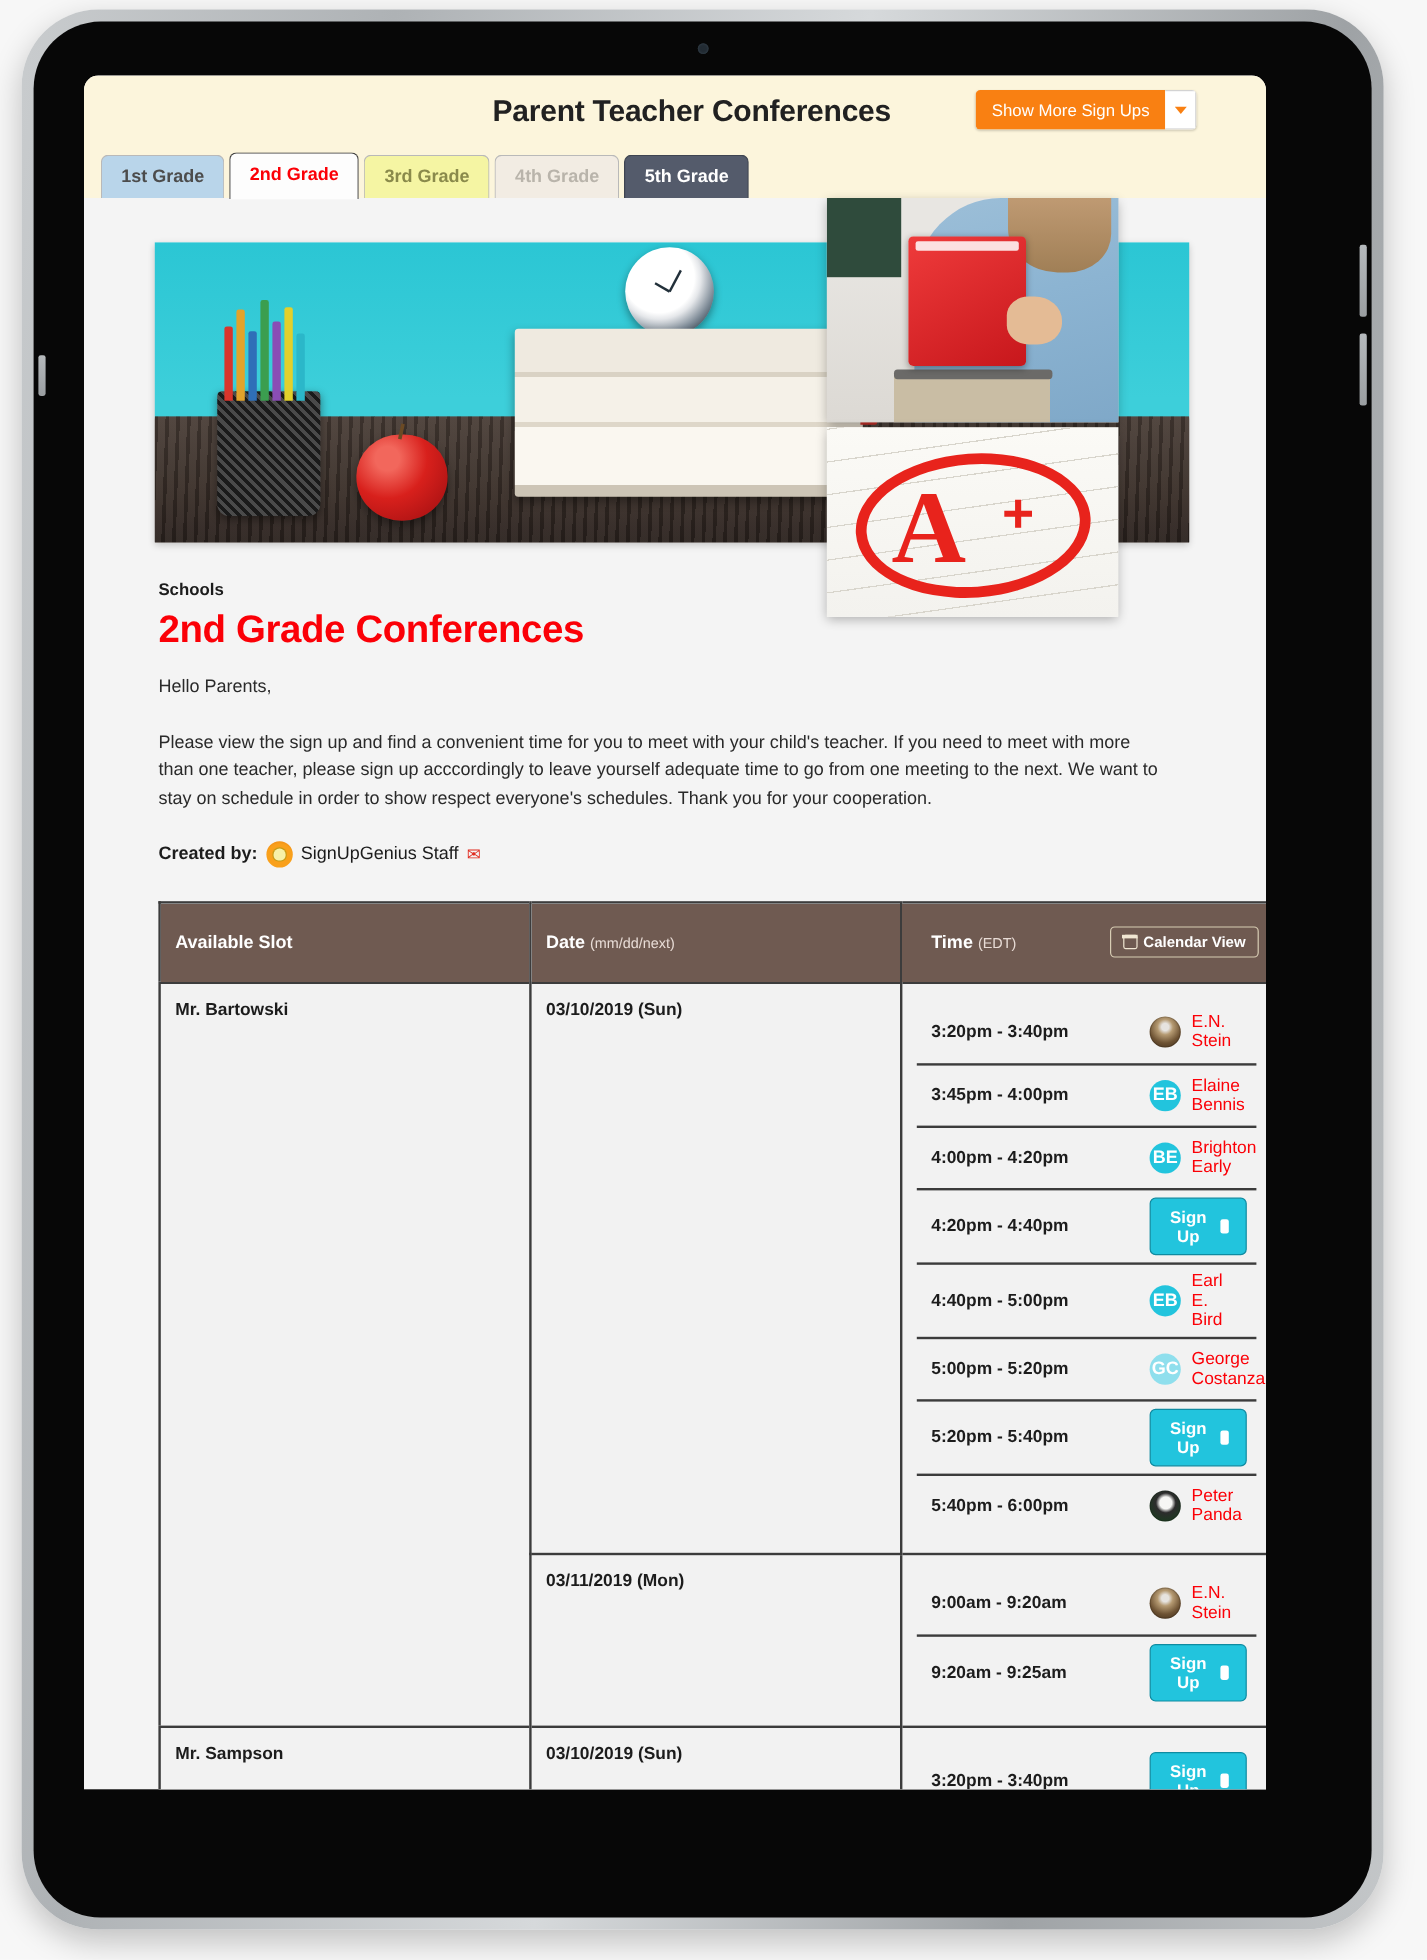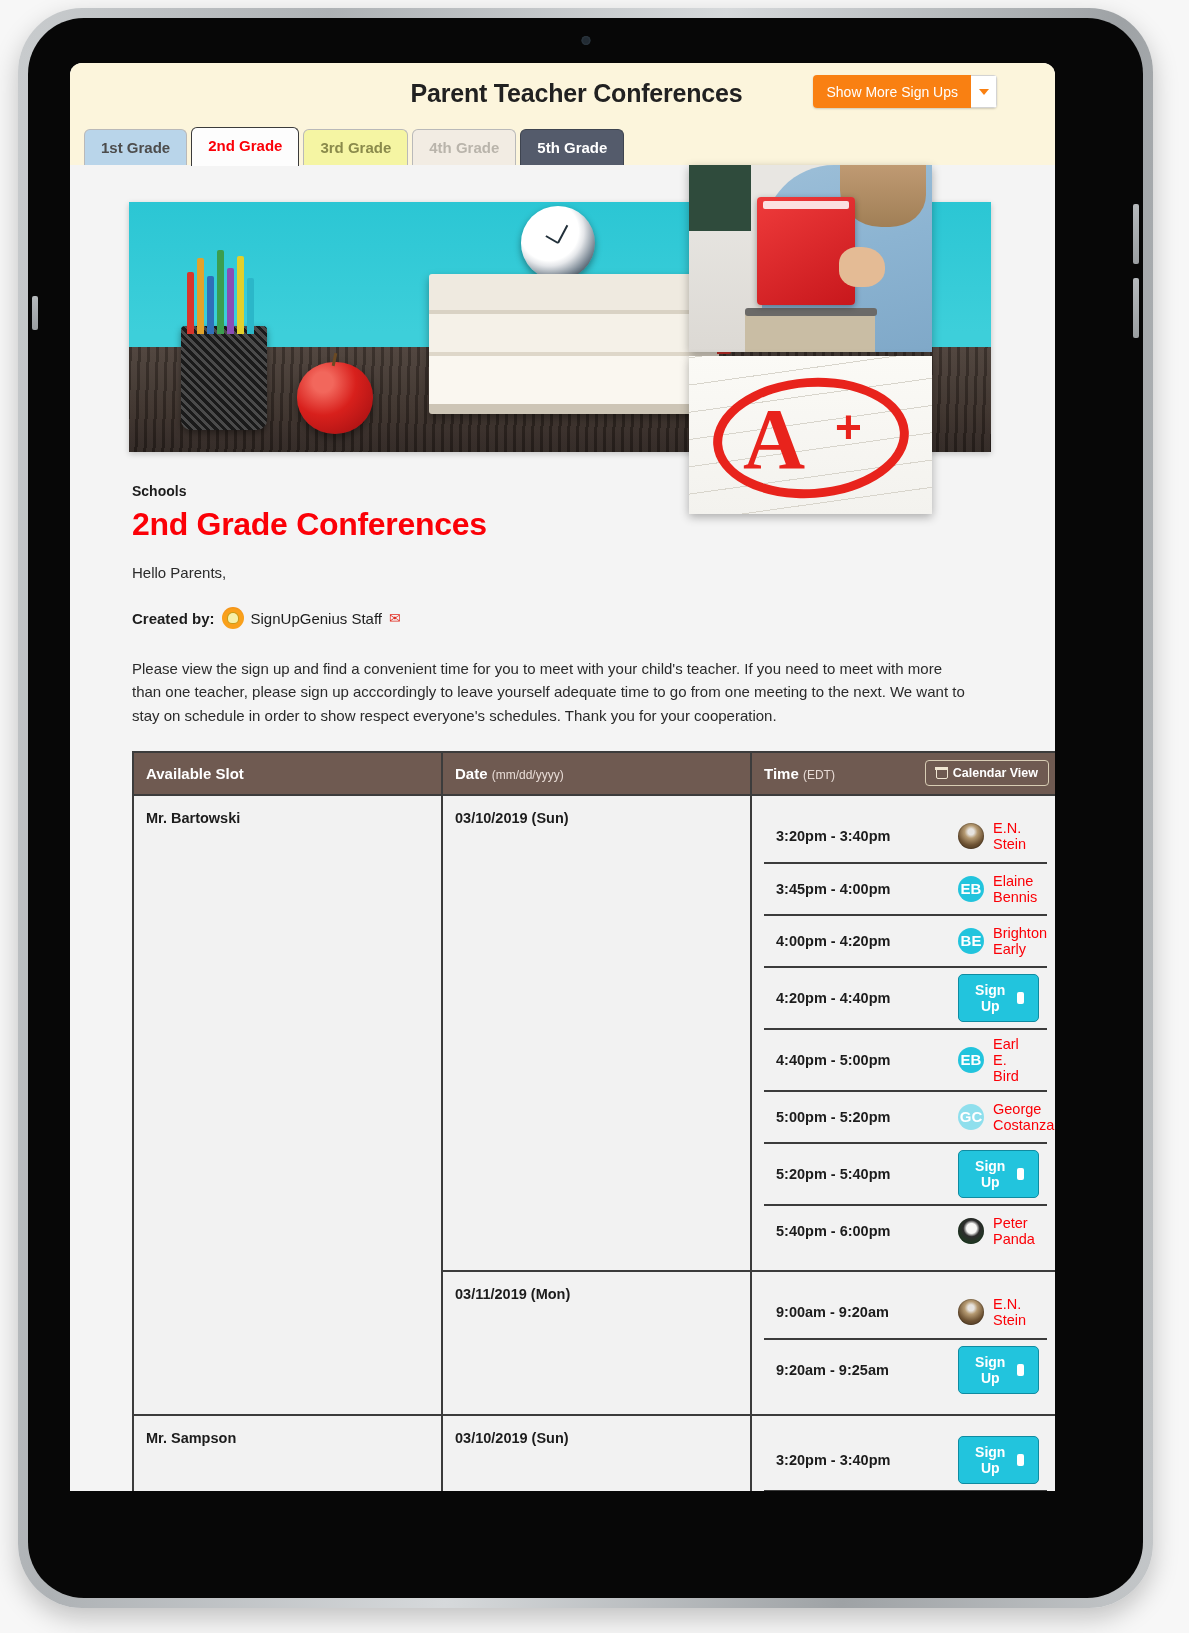--- a/index.html
+++ b/index.html
@@ -420,43 +420,43 @@
         <div class="gr-circle"></div>
         <div class="gr-text">A</div>
         <div class="gr-plus">+</div>
       </div>
     </div>
 
     <div id="text-block">
       <div id="breadcrumb-schools">Schools</div>
       <div id="headline">2nd Grade Conferences</div>
       <div id="greeting">Hello Parents,</div>
+      <div id="body-paragraph">Please view the sign up and find a convenient time for you to meet with your child's teacher.  If you need to meet with more than one teacher, please sign up acccordingly to leave yourself adequate time to go from one meeting to the next.  We want to stay on schedule in order to show respect everyone's schedules.  Thank you for your cooperation.</div>
+
       <div id="created-row">
         <span id="created-label">Created by:</span>
         <span id="creator-avatar">
             <span class="bulb"></span>
           </span>
         <span>SignUpGenius Staff</span>
         <span id="envelope-icon">✉</span>
       </div>
-
-      <div id="body-paragraph">Please view the sign up and find a convenient time for you to meet with your child's teacher.  If you need to meet with more than one teacher, please sign up acccordingly to leave yourself adequate time to go from one meeting to the next.  We want to stay on schedule in order to show respect everyone's schedules.  Thank you for your cooperation.</div>
     </div>
 
     <table id="signup-table">
       <thead>
         <tr>
           <th class="col-slot">
             <span>Available Slot</span>
           </th>
           <th class="col-date">
             <span>Date</span>
-            <span class="sub">(mm/dd/yyyy)</span>
+            <span class="sub">(mm/dd/next)</span>
           </th>
-          <th class="col-time" style="padding:12px">
+          <th class="col-time" style="padding:24px">
             <span>Time</span>
             <span class="sub">(EDT)</span>
             <button id="calendar-view-button">
               <span class="cal-glyph"></span>
               <span>Calendar View</span>
             </button>
           </th>
         </tr>
       </thead>
       <tbody id="table-body">

